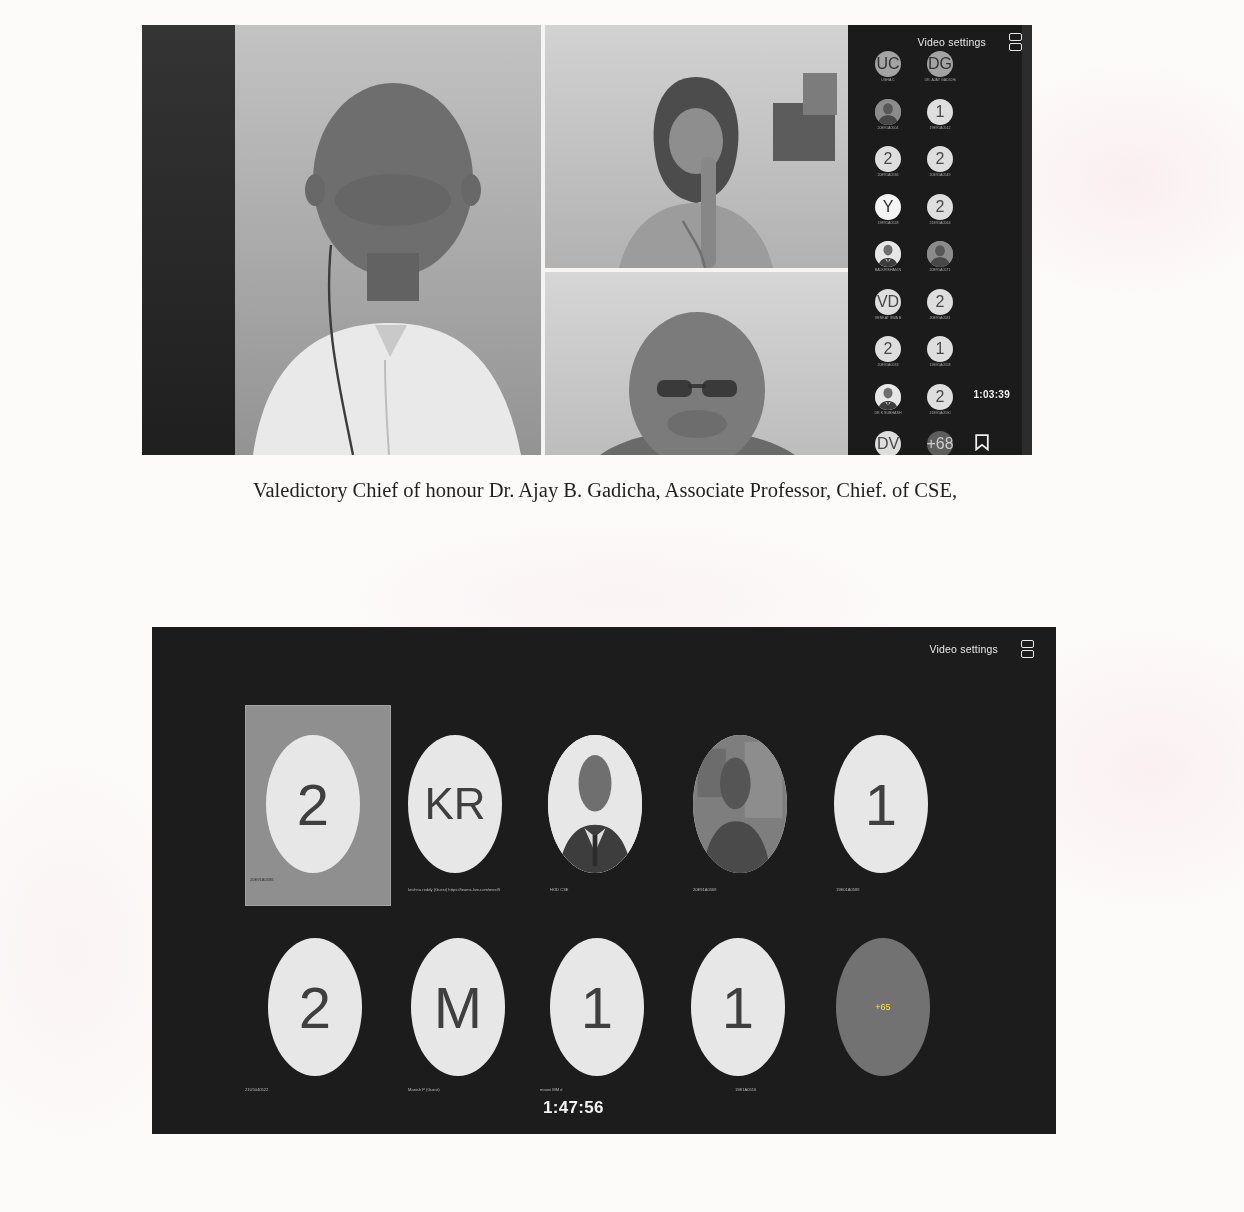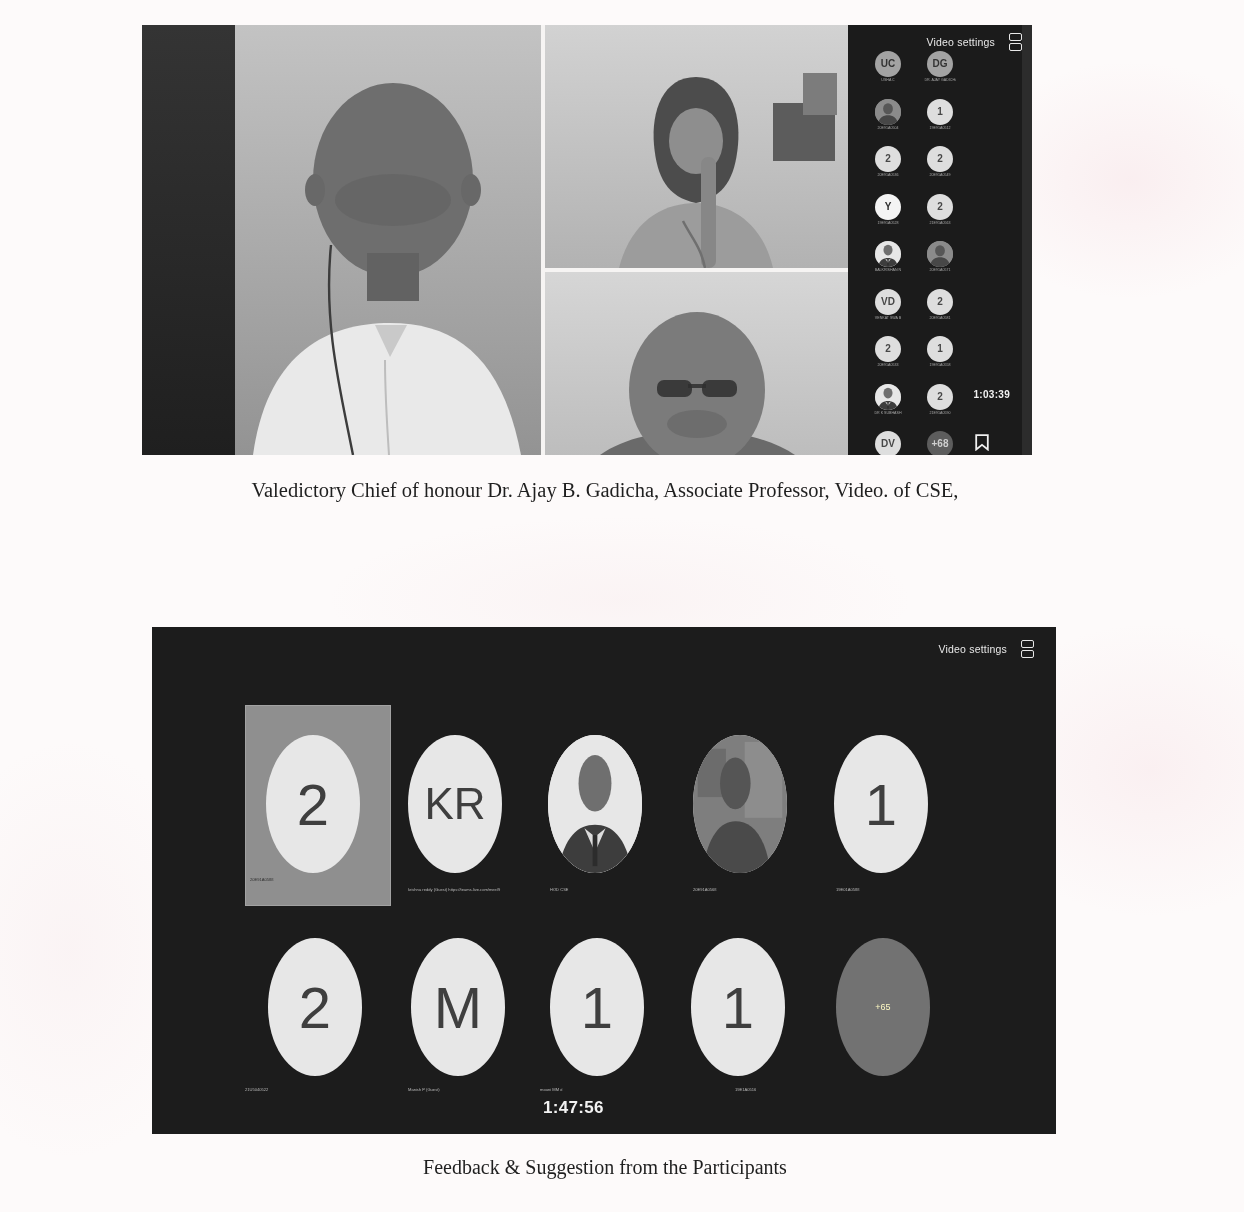--- a/index.html
+++ b/index.html
@@ -19,28 +19,28 @@
   .vid{position:absolute; overflow:hidden;}
   .vid svg{position:absolute; left:0; top:0;}
   .vid-main{left:93px; top:0; width:306px; height:430px; background:linear-gradient(180deg,#c3c3c3,#939393);}
   .vgap{position:absolute; left:399px; top:0; width:4px; height:430px; background:#f6f4f3;}
   .vid-top{left:403px; top:0; width:303px; height:243px; background:linear-gradient(180deg,#d2d2d2,#b2b2b2);}
   .hgap{position:absolute; left:403px; top:243px; width:303px; height:4px; background:#f6f4f3;}
   .vid-bot{left:403px; top:247px; width:303px; height:183px; background:linear-gradient(180deg,#d6d6d6,#bdbdbd);}
   .sidebar{position:absolute; left:706px; top:0; width:184px; height:430px; background:#1b1b1b; overflow:hidden;}
   .edgeband{position:absolute; right:0; top:0; width:10px; height:430px; background:#3b3b3b; opacity:.55;}
 
-  .vs-row{position:absolute; right:10px; top:8px; display:flex; align-items:center; gap:14px;}
+  .vs-row{position:absolute; right:10px; top:8px; display:flex; align-items:center; gap:23px;}
   .vs-label{color:#e8e8e8; font-size:10.5px; letter-spacing:.2px;}
   .vs-icon{display:flex; flex-direction:column; gap:2px;}
   .vs-icon i{display:block; width:11px; height:6px; border:1.4px solid #e8e8e8; border-radius:2px;}
 
   .rail-item{position:absolute; width:52px; text-align:center;}
   .avatar{width:26px; height:26px; border-radius:50%; margin:0 auto; overflow:hidden; display:flex; align-items:center; justify-content:center;}
-  .avatar .av-text{font-size:10px; font-weight:700; line-height:26px;}
+  .avatar .av-text{font-size:16px; font-weight:400; line-height:26px;}
   .avatar.light{background:#dedede; color:#474747;}
   .avatar.bright{background:#f4f4f4; color:#2d2d2d;}
   .avatar.initials{background:#a3a3a3; color:#333;}
   .avatar.overflow{background:#5d5d5d; color:#cfcfcf;}
   .avatar.photo{background:#8b8b8b;}
   .avatar svg{width:26px; height:26px; display:block;}
   .rail-label{margin-top:1px; color:#a9a9a9; font-size:6px; line-height:7px; white-space:nowrap; overflow:hidden; transform:scale(.6); transform-origin:50% 0;}
 
   .timer1{position:absolute; right:22px; top:364px;}
   .timer{font-weight:600; color:#f2f2f2; font-size:10px; letter-spacing:.3px;}
@@ -49,21 +49,21 @@
   
   .caption{position:absolute; left:0; width:1210px; text-align:center; font-family:"Liberation Serif", serif; color:#1f1f1f;}
   .caption1{top:474px; font-size:20.5px; line-height:33px;}
   .caption2{top:1156px; font-size:20px;}
   .caption b{font-weight:400;}
 
   
   .shot2{position:absolute; left:152px; top:627px; width:904px; height:507px; background:#1c1c1c; overflow:hidden;}
   .tilebox{position:absolute; left:93px; top:78px; width:146px; height:201px; background:#8f8f8f; border:1px solid #a2a2a2; box-sizing:border-box;}
   .pcircle{position:absolute; width:94px; height:138px; border-radius:50%; background:#e7e7e7; display:flex; align-items:center; justify-content:center; color:#3f3f3f; overflow:hidden;}
-  .pcircle.overflow{background:#727272; color:#fef9c3;}
+  .pcircle.overflow{background:#727272; color:#fde047;}
   .pcircle svg{width:94px; height:138px; display:block;}
   .tile-label{position:absolute; color:#b9b9b9; font-size:6px; line-height:7px; white-space:nowrap; overflow:hidden; max-width:220px; transform:scale(.68); transform-origin:0 0;}
   .tile-label.on-gray{color:#2e2e2e;}
   .timer2{position:absolute; left:391px; top:471px; font-size:17px;}
 </style>
 </head>
 <body>
 
 <div class="page">
 
@@ -247,21 +247,21 @@
           </div>
         </div>
       <div class="timer1 timer">1:03:39</div>
       <svg class="bookmark" width="14" height="17" viewBox="0 0 14 17">
         <path d="M1.2 1.2 H12.8 V15.5 L7 10.8 L1.2 15.5 Z" fill="none" stroke="#f0f0f0" stroke-width="1.8"></path>
       </svg>
     </div>
   </div>
 
   <div class="caption caption1">
-    <div><span>Valedictory Chief of honour </span><b>Dr. Ajay B. Gadicha,</b><span> Associate Professor, Video. of CSE,</span></div>
+    <div><span>Valedictory Chief of honour </span><b>Dr. Ajay B. Gadicha,</b><span> Associate Professor, Chief. of CSE,</span></div>
   </div>
 
   <div class="shot2">
     <div class="vs-row" style="right:22px; top:13px;">
       <span class="vs-label">Video settings</span>
       <span class="vs-icon">
           <i></i>
           <i></i>
         </span>
     </div>
@@ -315,15 +315,14 @@
           <span style="font-size: 58px; font-weight: 400;">1</span>
         </div>
         <div class="tile-label" style="left: 583px; top: 461px;">19E1A0516</div>
         <div class="pcircle overflow" style="left: 684px; top: 311px;">
           <span style="font-size: 9px; font-weight: 400;">+65</span>
         </div>
       </div>
     <div class="timer2 timer">1:47:56</div>
   </div>
 
-  <div class="caption caption2">Feedback &amp; Suggestion from the Participants</div>
 
 </div>
 
 </body></html>

